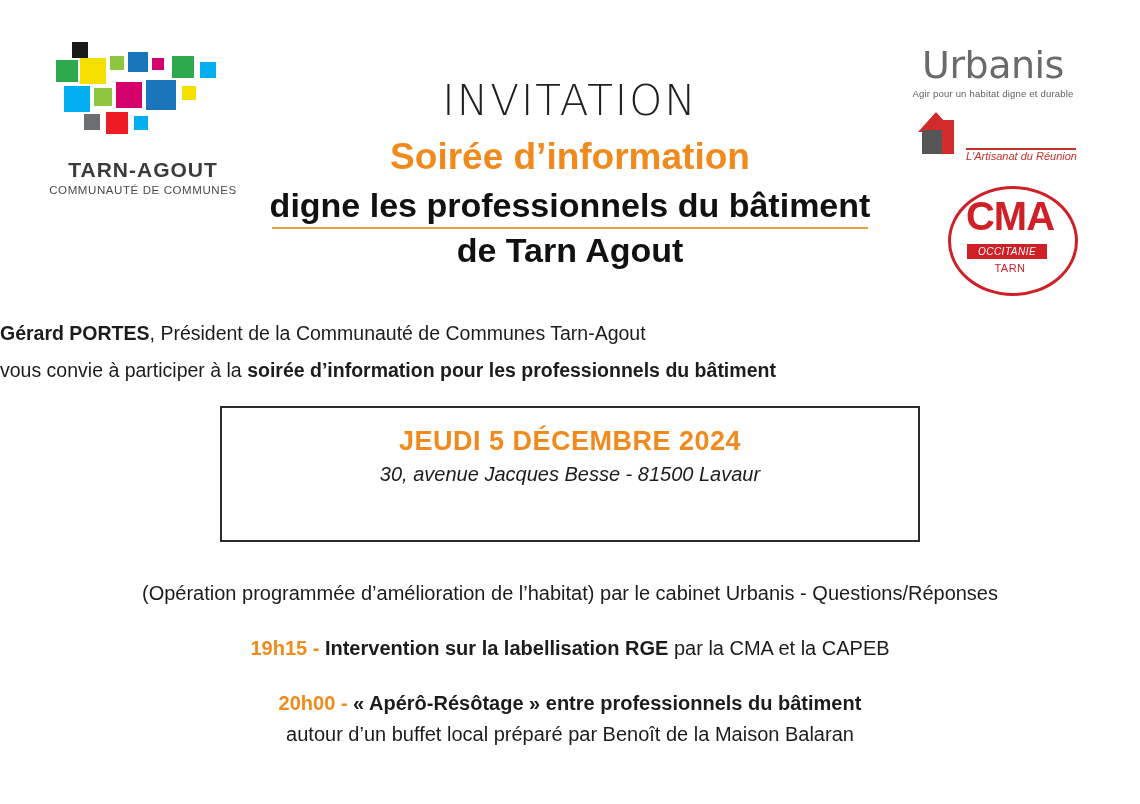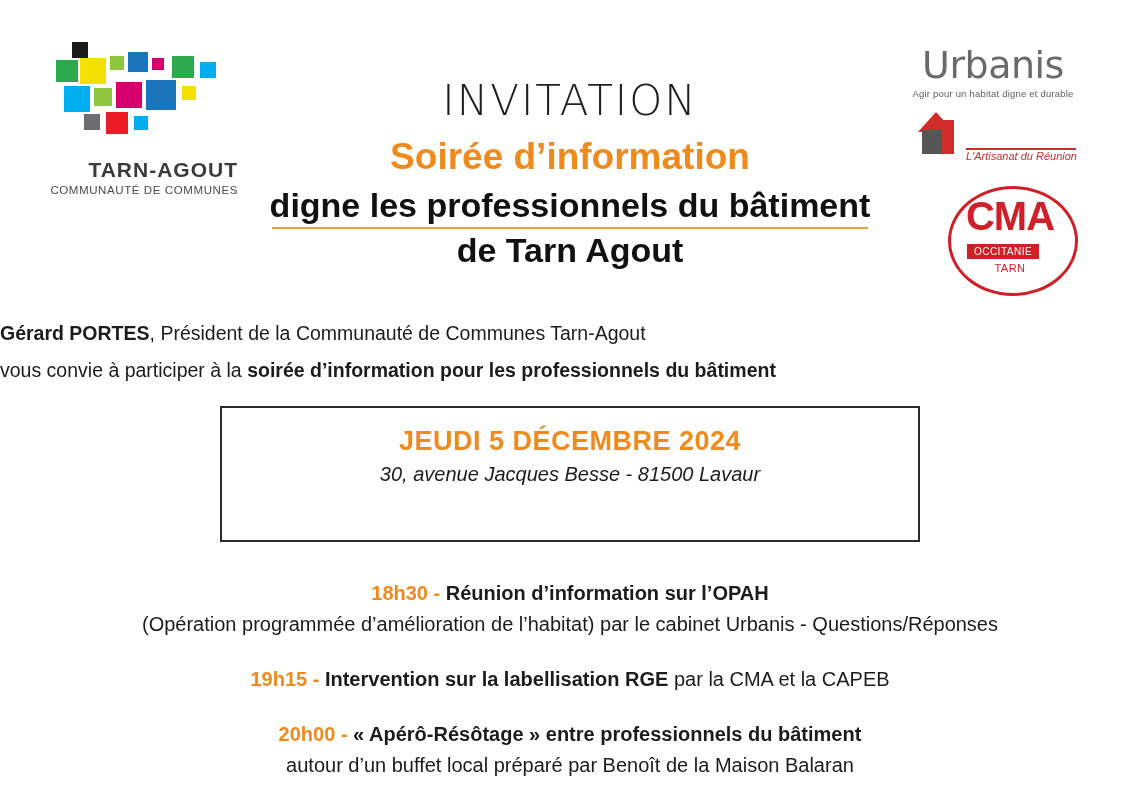--- a/index.html
+++ b/index.html
@@ -21,21 +21,21 @@
     width: 1140px;
     height: 804px;
   }
 
   
   .logo-tarn {
     position: absolute;
     left: 48px;
     top: 42px;
     width: 190px;
-    text-align: right;
+    text-align: center;
   }
   .tarn-squares {
     position: relative;
     width: 178px;
     height: 110px;
     margin: 0 auto;
   }
   .sq { position: absolute; }
   .tarn-name {
     margin-top: 6px;
@@ -154,27 +154,28 @@
     text-align: center;
     font-size: 40px;
     font-weight: bold;
     color: #cf2027;
     letter-spacing: -1px;
     line-height: 1;
   }
   .cma-occ {
     position: absolute;
     left: 19px; top: 58px;
-    width: 72px;
+    width: 80px;
     background: #cf2027;
     color: #fff;
     font-size: 10px;
     text-align: center;
     padding: 2px 0;
     letter-spacing: 0.5px;
+    font-style: italic;
   }
   .cma-tarn {
     position: absolute;
     left: 0; top: 76px;
     width: 124px;
     text-align: center;
     font-size: 11px;
     color: #cf2027;
     letter-spacing: 0.5px;
   }
@@ -371,23 +372,20 @@
   </div>
 
   <div class="date-box">
     <div class="date-main">JEUDI 5 DÉCEMBRE 2024</div>
     <div class="date-addr">30, avenue Jacques Besse - 81500 Lavaur</div>
   </div>
 
   <div class="schedule">
 
     <div class="sched-item">
-      <div class="sched-line1">
-        <span class="time">18h30</span><span class="time"> - </span><span class="bold">Réunion d’information sur l’OPAH</span>
-      </div>
       <div class="sched-line2">(Opération programmée d’amélioration de l’habitat) par le cabinet Urbanis - Questions/Réponses</div>
     </div>
 
     <div class="gap"></div>
 
     <div class="sched-item">
       <div class="sched-line1">
         <span class="time">19h15</span><span class="time"> - </span><span class="bold">Intervention sur la labellisation RGE</span><span> par la CMA et la CAPEB</span>
       </div>
     </div>

